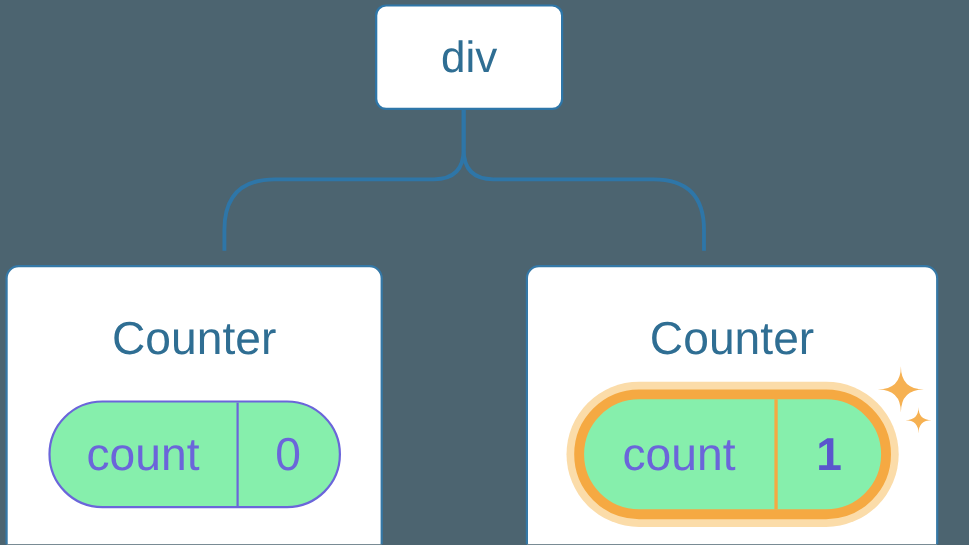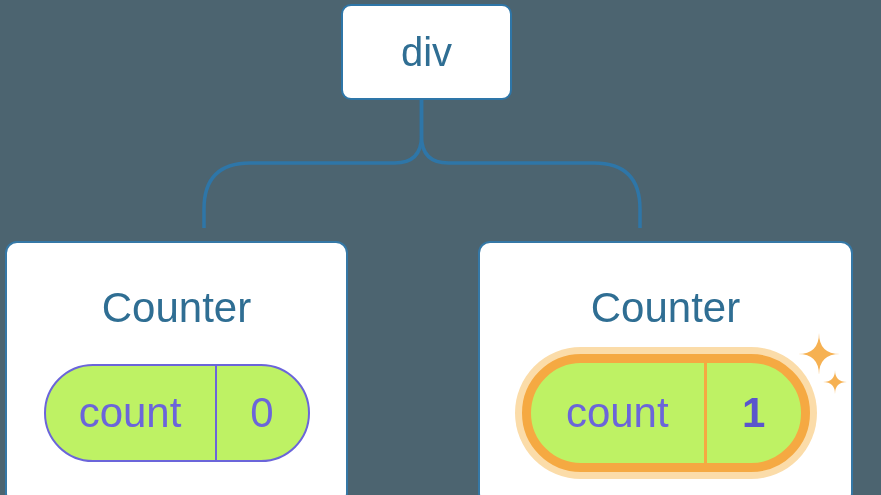--- a/index.html
+++ b/index.html
@@ -56,21 +56,21 @@
     left: 0; right: 0; top: 110px;
     height: 120px;
     display: flex;
     align-items: center;
     justify-content: center;
   }
   .state-pill {
     display: flex;
     align-items: stretch;
     box-sizing: border-box;
-    background: #bef264;
+    background: #86efac;
     border-radius: 70px;
   }
   .state-pill .cell {
     display: flex;
     align-items: center;
     justify-content: center;
     font-size: 42px;
     color: var(--purple, #6B65DA);
   }
   .state-pill .key { width: 65%; }

